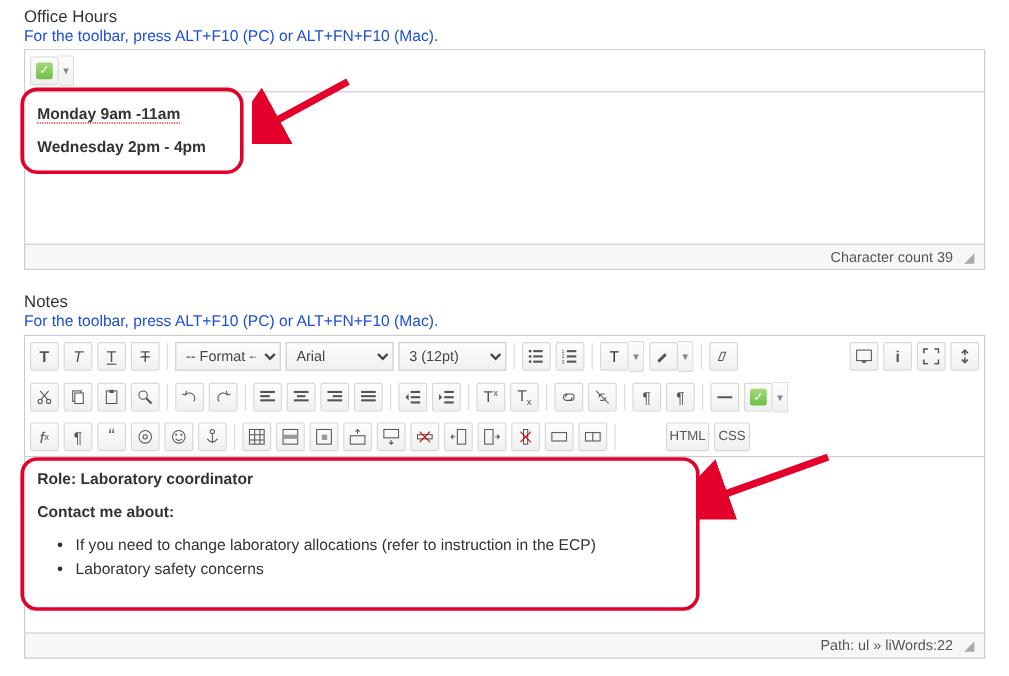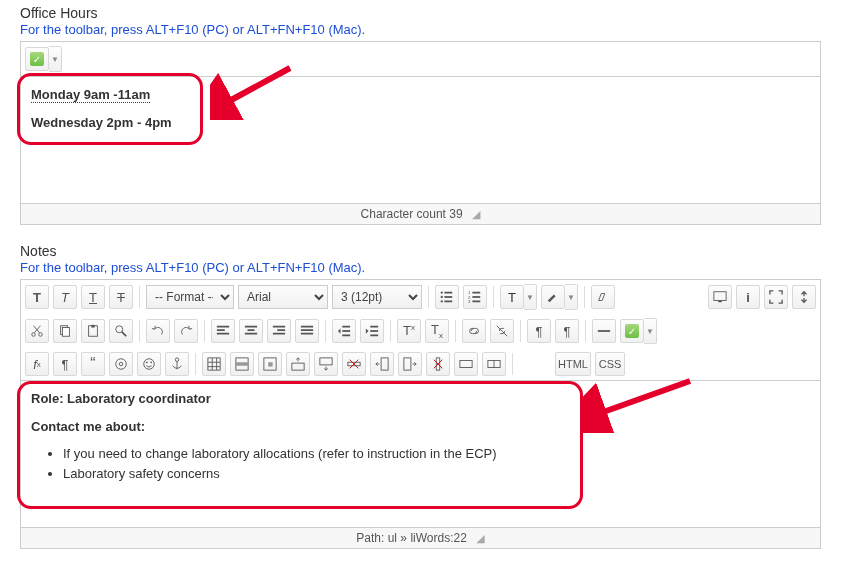--- a/index.html
+++ b/index.html
@@ -71,21 +71,21 @@
     line-height: 1.5;
     position: relative;
   }
   .content-area p { margin: 0 0 8px 0; font-weight: bold; }
   .content-area ul { margin: 0 0 8px 0; padding-left: 32px; }
   .status-bar {
     border: 1px solid #ccc;
     border-top: none;
     background: #f7f7f7;
     display: flex;
-    justify-content: center;
+    justify-content: flex-end;
     padding: 3px 8px;
     font-size: 12px;
     color: #555;
   }
   .status-bar .resize {
     color: #aaa;
     font-size: 11px;
     margin-left: 6px;
     display: inline-block;
   }

